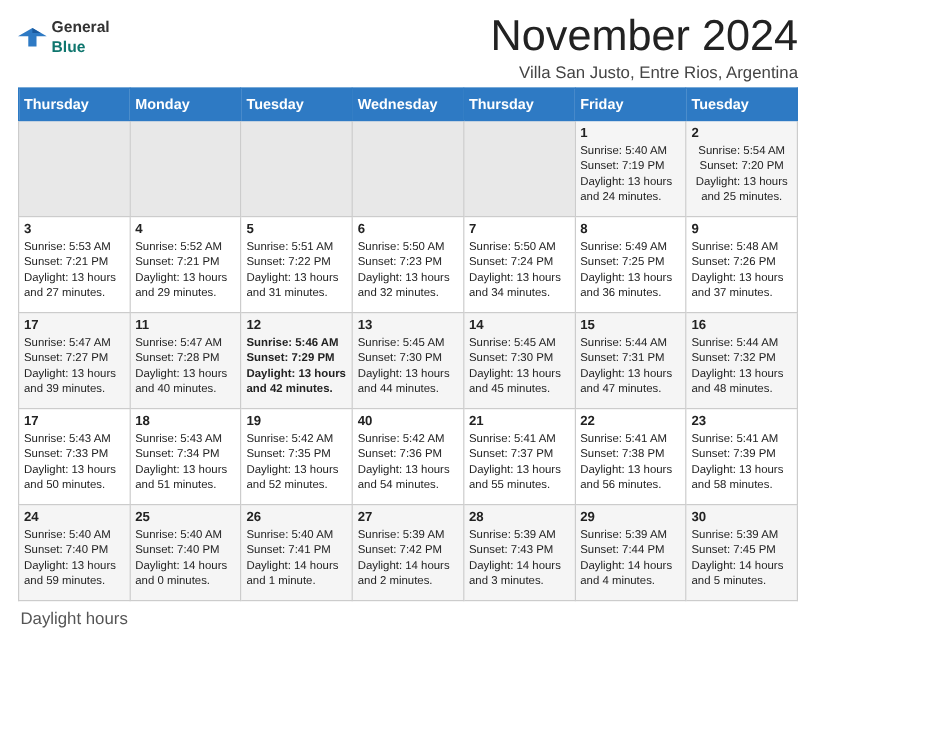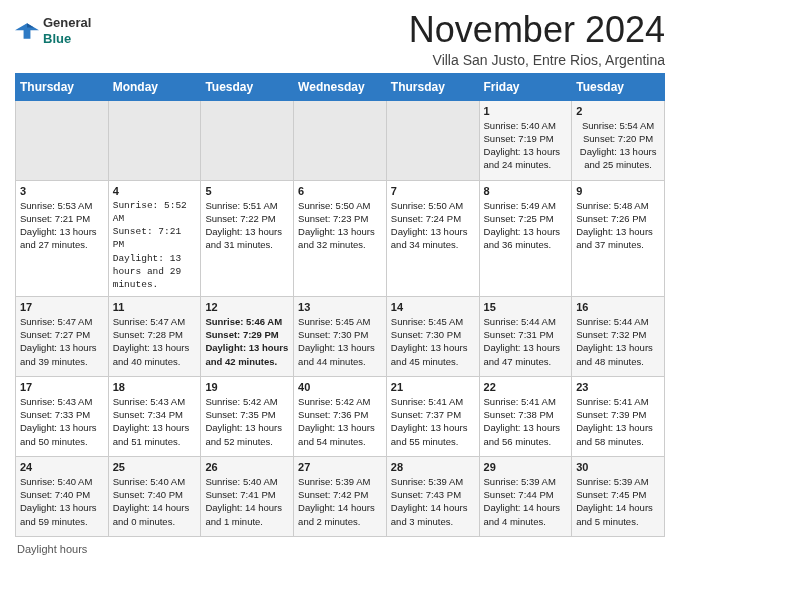--- a/index.html
+++ b/index.html
@@ -46,21 +46,21 @@
       font-weight: normal;
       color: #222;
       line-height: 1.1;
     }
     .location {
       font-size: 14px;
       color: #444;
       margin-top: 2px;
     }
     .footer-note {
-      font-size: 11px;
+      font-size: 14px;
       color: #555;
       margin-top: 6px;
       padding-left: 2px;
     }
     table {
       width: 100%;
       border-collapse: collapse;
       table-layout: fixed;
     }
     thead tr th {
@@ -157,21 +157,21 @@
         </tr>
         <tr>
           <td>
             <span class="day-num">3</span>
             <div class="day-info" style="white-space: pre-line;">Sunrise: 5:53 AM
 Sunset: 7:21 PM
 Daylight: 13 hours and 27 minutes.</div>
           </td>
           <td>
             <span class="day-num">4</span>
-            <div class="day-info" style="white-space: pre-line; font-family: Liberation Mono, monospace;">Sunrise: 5:52 AM
+            <div class="day-info" style="white-space: pre-line;">Sunrise: 5:52 AM
 Sunset: 7:21 PM
 Daylight: 13 hours and 29 minutes.</div>
           </td>
           <td>
             <span class="day-num">5</span>
             <div class="day-info" style="white-space: pre-line;">Sunrise: 5:51 AM
 Sunset: 7:22 PM
 Daylight: 13 hours and 31 minutes.</div>
           </td>
           <td>

